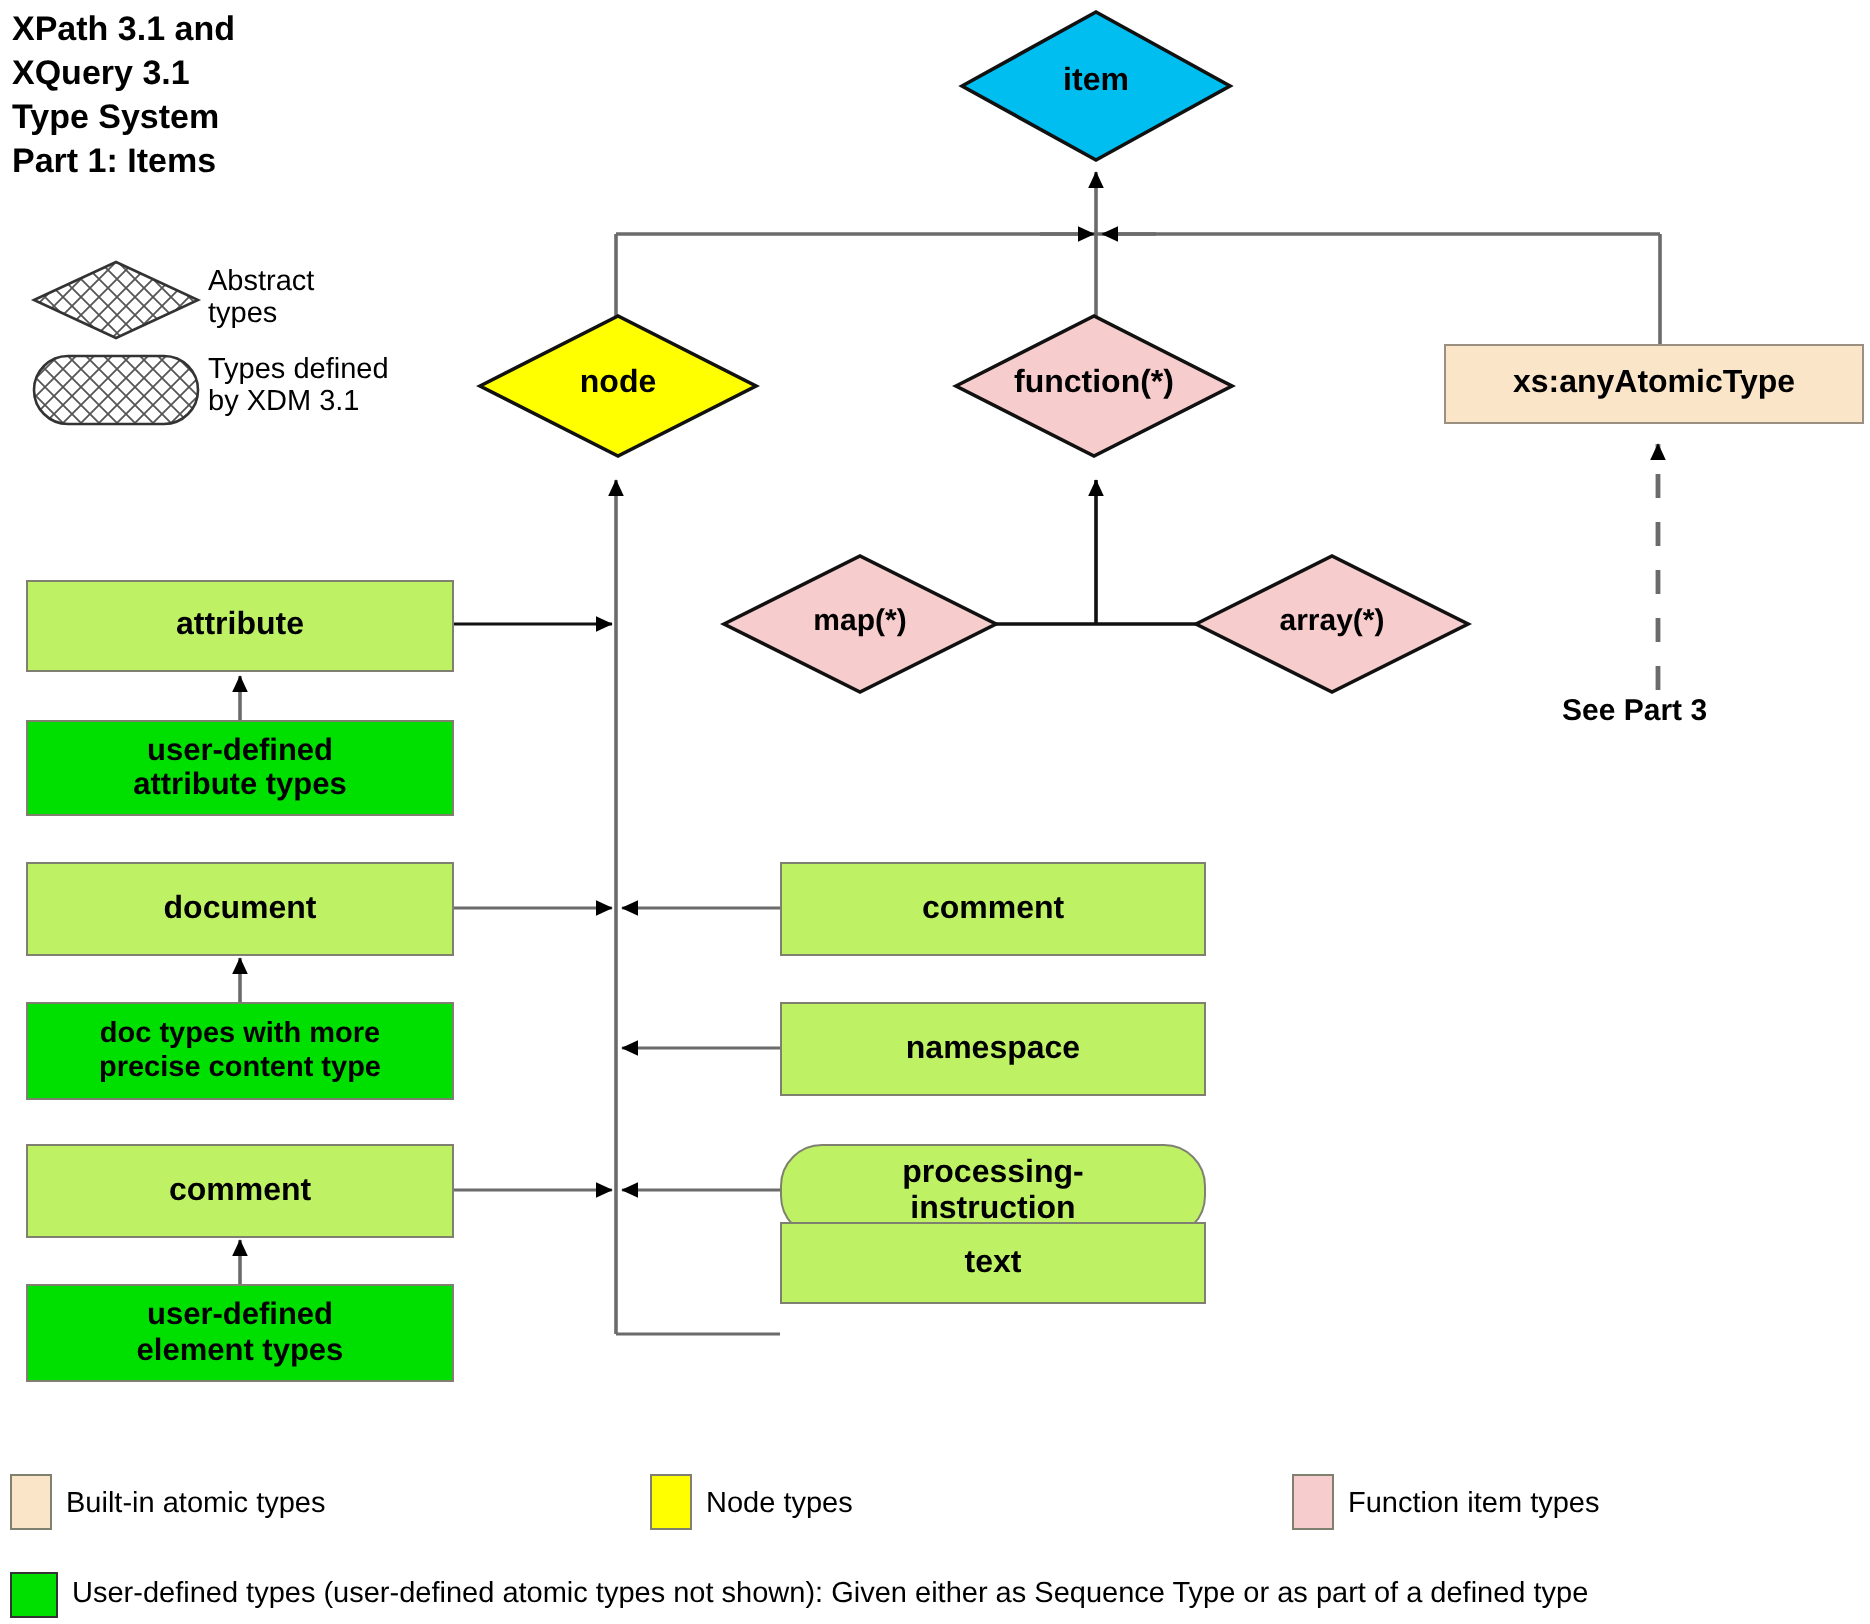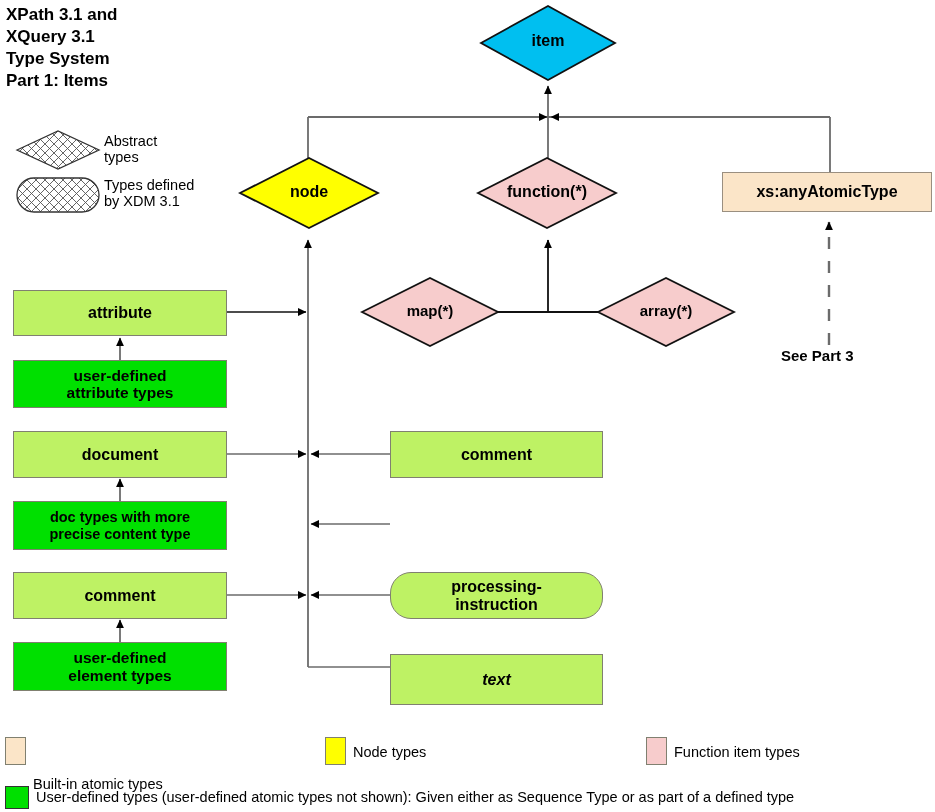--- a/index.html
+++ b/index.html
@@ -187,26 +187,27 @@
 
   <div class="nodebox yellow" style="left:13px; top:431px; width:214px; height:47px;">document</div>
   <div class="nodebox green" style="left:13px; top:501px; width:214px; height:49px; white-space:pre; font-size:14.5px;">doc types with more
 precise content type</div>
 
   <div class="nodebox yellow" style="left:13px; top:572px; width:214px; height:47px;">comment</div>
   <div class="nodebox green" style="left:13px; top:642px; width:214px; height:49px; white-space:pre;">user-defined
 element types</div>
 
   <div class="nodebox yellow" style="left:390px; top:431px; width:213px; height:47px;">comment</div>
+  <div class="nodebox yellow" style="left:390px; top:501px; width:213px; height:47px;">namespace</div>
   <div class="nodebox yellow" style="left:390px; top:572px; width:213px; height:47px; white-space:pre;border-radius:21px;">processing-
 instruction</div>
-  <div class="nodebox yellow" style="left:390px; top:654px; width:213px; height:51px;font-style:italic;">text</div>
+  <div class="nodebox yellow" style="left:390px; top:611px; width:213px; height:41px;">text</div>
 
   <div class="lg-swatch" style="left:5px; top:737px; width:21px; height:28px; background:#FBE5C8;"></div>
-  <div class="lg-text" style="left:33px; top:744px;margin-top:32px;">Built-in atomic types</div>
+  <div class="lg-text" style="left:33px; top:744px;">Built-in atomic types</div>
 
   <div class="lg-swatch" style="left:325px; top:737px; width:21px; height:28px; background:#FFFF00;"></div>
   <div class="lg-text" style="left:353px; top:744px;">Node types</div>
 
   <div class="lg-swatch" style="left:646px; top:737px; width:21px; height:28px; background:#F7CCCC;"></div>
   <div class="lg-text" style="left:674px; top:744px;">Function item types</div>
 
   <div class="lg-swatch" style="left:5px; top:786px; width:24px; height:23px; background:#00E000; border-color:#333;"></div>
   <div class="lg-text" style="left:36px; top:789px;">User-defined types (user-defined atomic types not shown):  Given either as Sequence Type or as part of a defined type</div>
 

